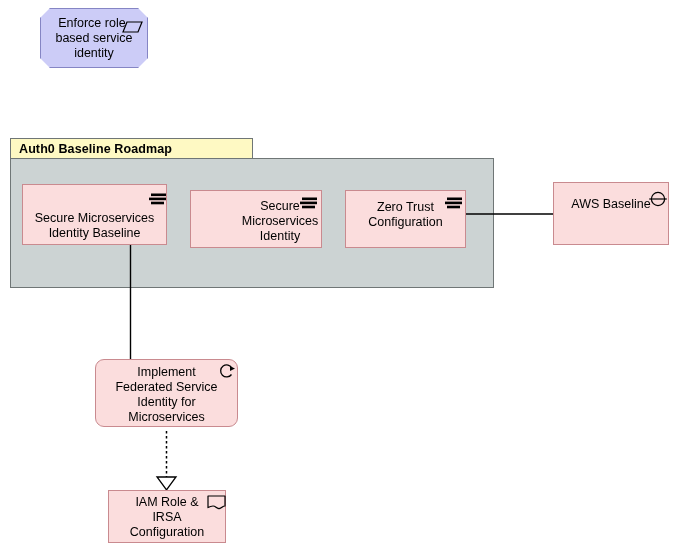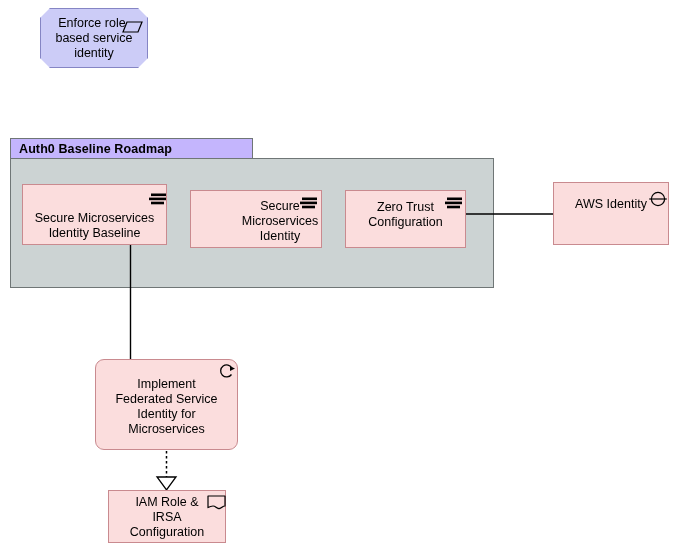--- a/index.html
+++ b/index.html
@@ -51,21 +51,21 @@
   }
 
   
   .group{
     position:absolute;
     z-index:1;
   }
   .group-tab{
     position:absolute;
     left:0;top:0;
-    background:#c4b5fd;
+    background:#fef9c3;
     border:1px solid #6f7676;
     border-bottom:none;
     box-sizing:border-box;
     display:flex;
     align-items:center;
   }
   .group-tab .tab-text{
     font-weight:bold;
     font-size:12.5px;
     color:#000;
@@ -148,28 +148,28 @@
     <span class="label" style="padding:0 6px;transform:translateY(-4px);">Zero Trust
 Configuration</span>
   </div>
   <svg class="icon" style="left:444px;top:196px;" width="20" height="14" viewBox="0 0 20 14">
     <rect x="3" y="1.5" width="15" height="2.6" fill="#000"></rect>
     <rect x="1" y="5.6" width="17" height="2.6" fill="#000"></rect>
     <rect x="3" y="9.7" width="13" height="2.6" fill="#000"></rect>
   </svg>
 
   <div class="node pink" style="left:553px;top:182px;width:116px;height:63px;">
-    <span class="label" style="padding:0 6px;transform:translateY(-9px);">AWS Identity</span>
+    <span class="label" style="padding:0 6px;transform:translateY(-9px);">AWS Baseline</span>
   </div>
   <svg class="icon" style="left:648px;top:190px;" width="20" height="18" viewBox="0 0 20 18">
     <circle cx="10" cy="9" r="6.6" fill="#fbdddd" stroke="#000" stroke-width="1.2"></circle>
     <line x1="1.2" y1="9" x2="18.8" y2="9" stroke="#000" stroke-width="1.2"></line>
   </svg>
 
-  <div class="node pink rounded" style="left:95px;top:359px;width:143px;height:91px;">
+  <div class="node pink rounded" style="left:95px;top:359px;width:143px;height:68px;">
     <span class="label" style="padding:0 6px;transform:translateY(2px);">Implement
 Federated Service
 Identity for
 Microservices</span>
   </div>
   <svg class="icon" style="left:217px;top:363px;" width="20" height="18" viewBox="0 0 20 18">
     <path d="M14.5,11.5 A6,6 0 1 1 15,5.2" fill="none" stroke="#000" stroke-width="1.3"></path>
     <polygon points="13,3.2 18,5.6 13,8" fill="#000"></polygon>
   </svg>
 

